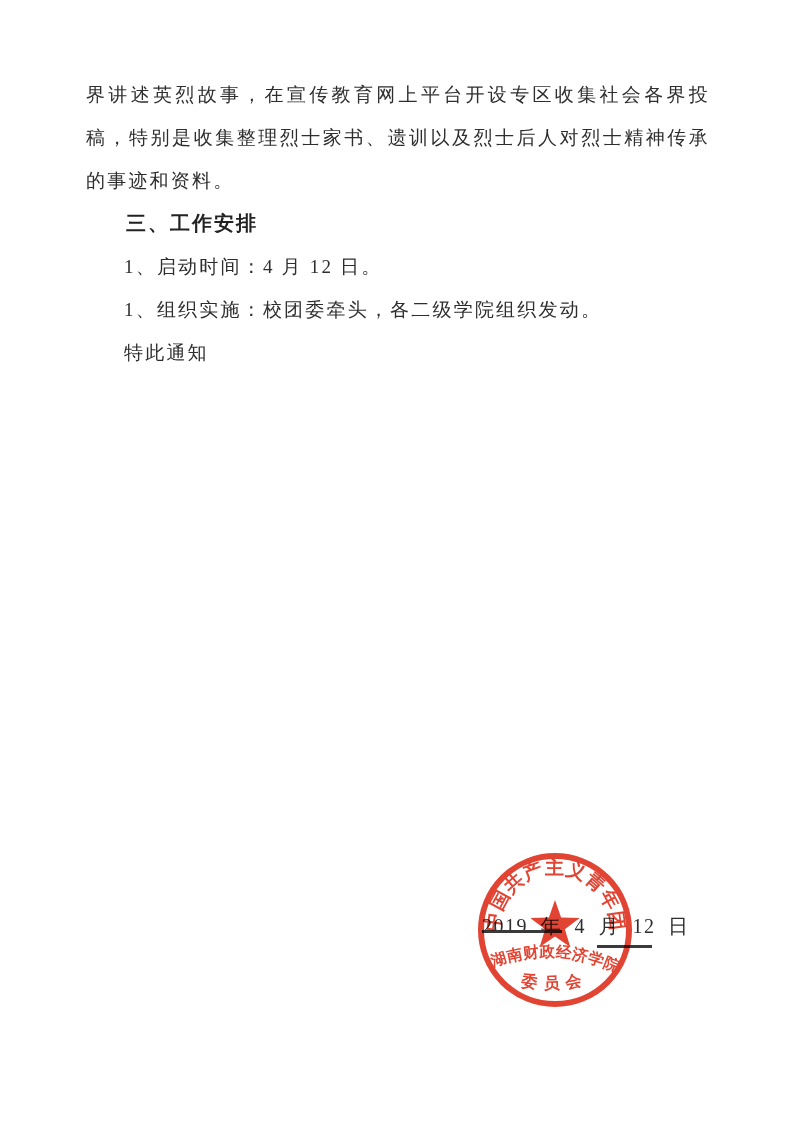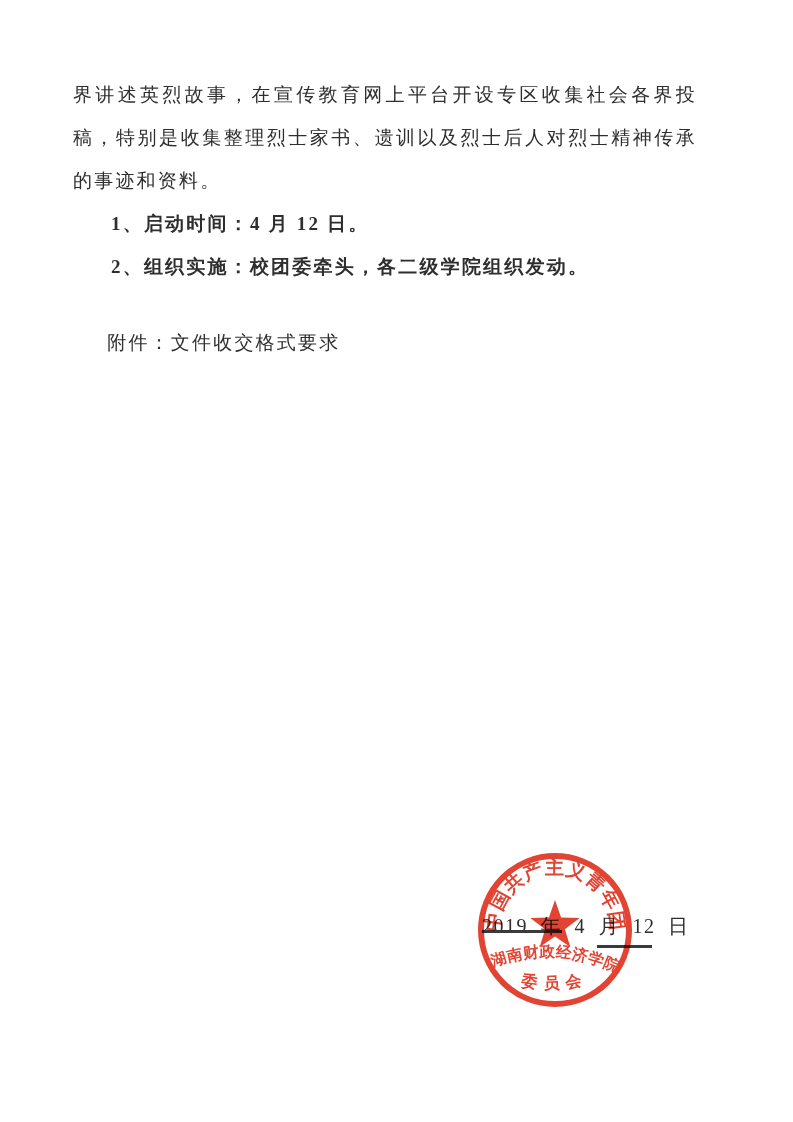--- a/index.html
+++ b/index.html
@@ -6,30 +6,30 @@
   .page{
     position:relative;
     width:793px;height:1122px;
     background:#ffffff;
     overflow:hidden;
     font-family:"Liberation Serif","DejaVu Serif",serif;
     color:#2e2e2e;
   }
   .content{
     position:absolute;
-    left:73px;top:73px;width:624px;
+    left:86px;top:73px;width:624px;
   }
   .content p{
     margin:0;
     font-size:19px;
     line-height:43px;
     letter-spacing:2.2px;
     text-align:justify;
   }
-  .content p.indent{text-indent:2em;font-weight:bold;}
+  .content p.indent{text-indent:2em;}
   .content h3{
     margin:0;
     font-size:20px;
     line-height:43px;
     font-weight:bold;
     letter-spacing:2px;
     text-indent:2em;
     font-family:"Liberation Sans","DejaVu Sans",sans-serif;
     color:#222;
   }
@@ -67,29 +67,30 @@
   }
 </style>
 </head>
 <body>
 
 <div class="page">
 
   <div class="content">
     <p>界讲述英烈故事，在宣传教育网上平台开设专区收集社会各界投稿，特别是收集整理烈士家书、遗训以及烈士后人对烈士精神传承的事迹和资料。</p>
 
+    <h3>三、工作安排</h3>
 
     <p class="indent">1、启动时间：4 月 12 日。</p>
 
-    <p class="indent">2、组织实施：校团委牵头，各二级学院组织发动。</p>
+    <p class="indent">1、组织实施：校团委牵头，各二级学院组织发动。</p>
 
 
 
+    <p class="closing">特此通知</p>
 
-    <p class="attachment">附件：文件收交格式要求</p>
   </div>
 
   <div class="date-line">2019 年 4 月 12 日</div>
 
   <div class="artifact-line a1"></div>
   <div class="artifact-line a2"></div>
 
   <svg class="seal" viewBox="0 0 158 158">
     <defs>
       <path id="arcTop" d="M 23.9 88.7 A 56 56 0 1 1 134.1 88.7" fill="none"></path>

